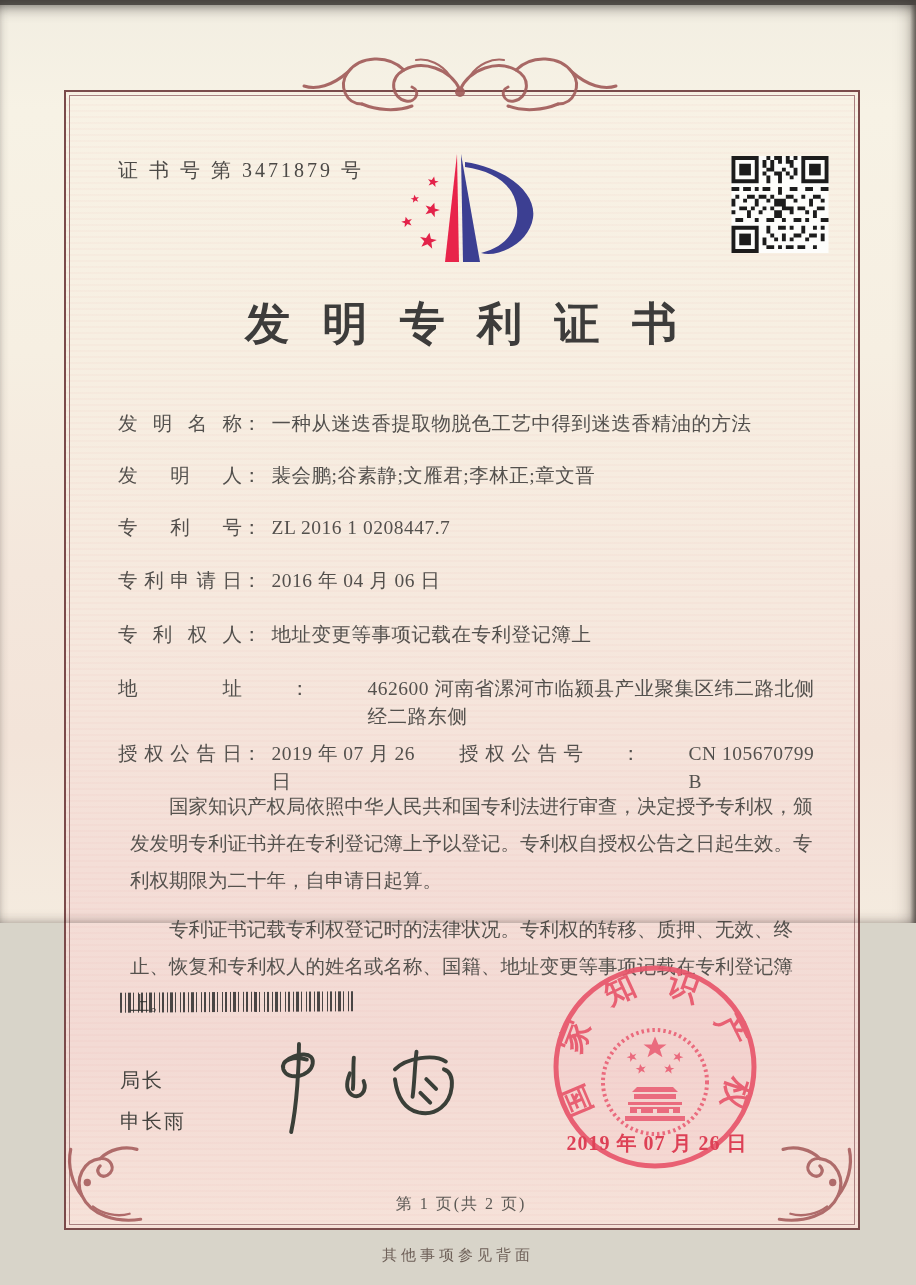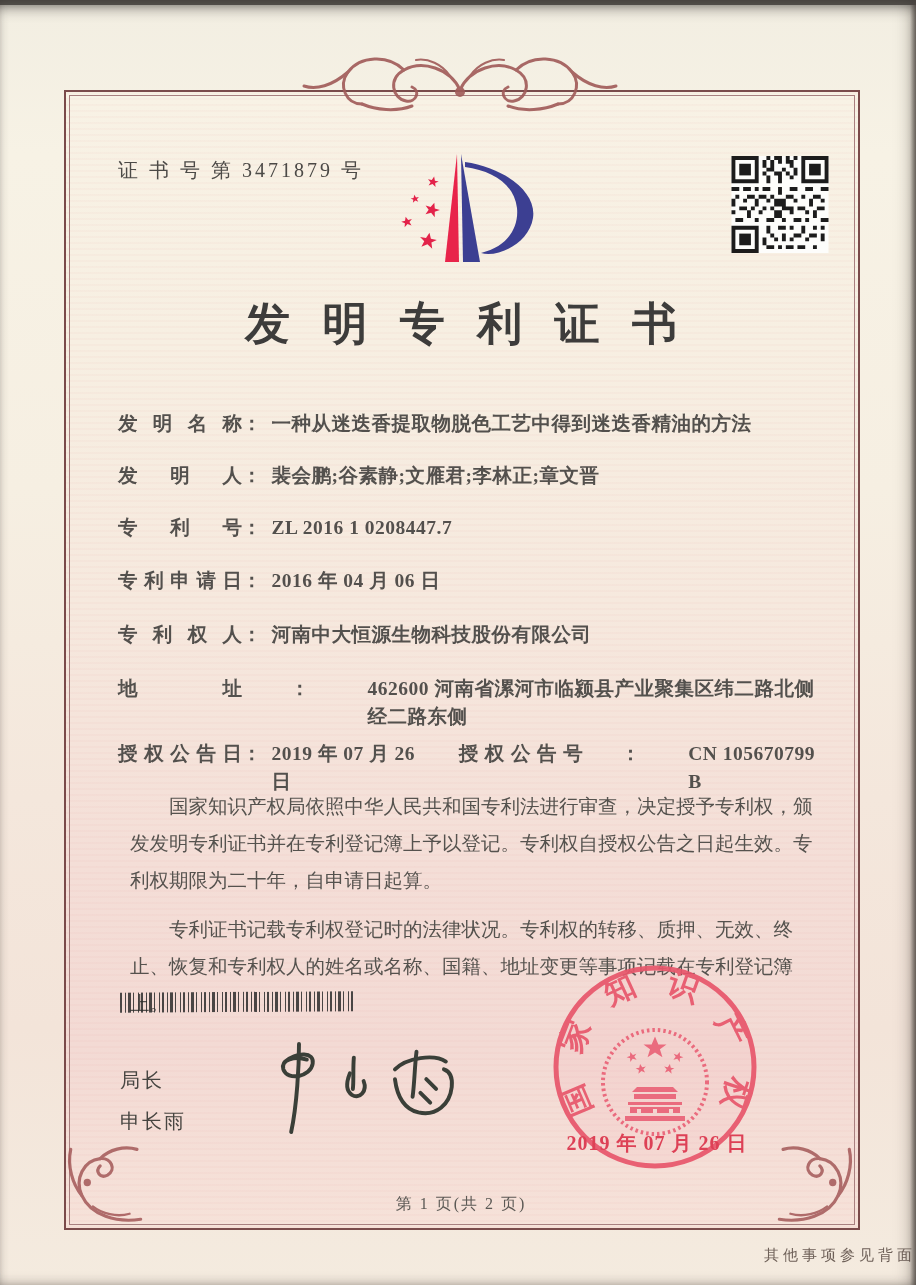--- a/index.html
+++ b/index.html
@@ -1,18 +1,18 @@
 <!DOCTYPE html>
 <html><head>
 <meta charset="utf-8">
 <style>
   html,body{margin:0;padding:0;}
   body{width:916px;height:1285px;overflow:hidden;background:#d8d4c9;
        font-family:"Liberation Serif","DejaVu Serif",serif;}
-  .photo{position:relative;width:916px;height:1285px;
+  .photo{position:relative;width:916px;height:923px;
     background:linear-gradient(180deg,#f2eee2 0%,#f7f2e5 12%,#f6efe2 38%,#f4e7dc 62%,#f3e4d9 80%,#f4ebdf 100%);}
   
   .edges{position:absolute;inset:0;pointer-events:none;z-index:50;
     box-shadow:inset 0 14px 16px -10px rgba(35,32,30,.85),
                inset -14px 0 18px -12px rgba(60,52,48,.6),
                inset 0 -10px 14px -12px rgba(70,60,55,.55),
                inset 6px 0 10px -8px rgba(90,85,80,.25);}
   .edges::before{content:"";position:absolute;top:0;left:0;right:0;height:5px;background:#3d3a36;opacity:.8;}
   .edges::after{content:"";position:absolute;top:0;bottom:0;right:0;width:6px;background:linear-gradient(270deg,#4a443f,rgba(74,68,63,0));opacity:.7;}
 
@@ -29,21 +29,21 @@
 
   .cert-no{position:absolute;left:118px;top:157px;font-size:20px;letter-spacing:3px;color:#4c4a47;z-index:6;}
 
   .logo{position:absolute;left:395px;top:140px;z-index:4;}
   .qr{position:absolute;left:730px;top:156px;z-index:6;}
 
   .title{position:absolute;left:66px;top:294px;width:790px;text-align:center;
     font-size:45px;font-weight:600;color:#3d3c3b;letter-spacing:.72em;text-indent:.72em;z-index:6;}
 
   .fields{position:absolute;left:118px;top:410px;width:710px;z-index:6;color:#53504d;font-size:19.5px;}
-  .frow{position:absolute;left:0;display:flex;align-items:flex-start;line-height:28px;font-weight:bold;}
+  .frow{position:absolute;left:0;display:flex;align-items:flex-start;line-height:28px;}
   .lbl{display:inline-block;width:124px;text-align:justify;text-align-last:justify;white-space:nowrap;flex:none;}
   .colon{flex:none;margin-right:10px;}
   .val{letter-spacing:.5px;}
   .r1{top:0;} .r2{top:52px;} .r3{top:104px;} .r4{top:157px;} .r5{top:211px;} .r6{top:265px;gap:48px;} .r7{top:330px;}
   .addr-val{display:inline-block;max-width:548px;}
   .pair2{margin-left:21px;display:flex;gap:38px;}
 
   .paras{position:absolute;left:118px;top:776px;width:712px;z-index:6;
     font-size:19.5px;line-height:37px;color:#55524e;}
   .paras p{margin:12px;text-indent:2em;}
@@ -56,21 +56,21 @@
 
   .official{position:absolute;left:120px;top:1060px;z-index:6;font-size:20px;color:#474541;line-height:41px;letter-spacing:2px;}
   .signature{position:absolute;left:252px;top:1032px;z-index:7;}
 
   .seal{position:absolute;left:548px;top:960px;z-index:7;opacity:.92;}
   .seal-date{position:absolute;left:552px;top:1130px;width:210px;text-align:center;z-index:8;
     font-size:20px;color:#dd4156;letter-spacing:1px;font-weight:600;}
 
   .page-no{position:absolute;left:66px;top:1194px;width:790px;text-align:center;z-index:6;
     font-size:16px;color:#5c5955;letter-spacing:2px;}
-  .footer-note{position:absolute;left:0;top:1246px;width:916px;text-align:right;z-index:6;
+  .footer-note{position:absolute;left:0;top:1246px;width:916px;text-align:center;z-index:6;
     font-size:15px;color:#6e6058;letter-spacing:4px;}
 </style>
 </head>
 <body>
 
 <div class="photo">
 
   <div class="frame">
     <div class="inner"></div>
   </div>
@@ -172,21 +172,21 @@
       <span class="val">ZL 2016 1 0208447.7</span>
     </div>
     <div class="frow r4">
       <span class="lbl">专利申请日</span>
         <span class="colon">：</span>
       <span class="val">2016 年 04 月 06 日</span>
     </div>
     <div class="frow r5">
       <span class="lbl">专利权人</span>
         <span class="colon">：</span>
-      <span class="val">河南中大恒源生物科技股份有限公司</span>
+      <span class="val">地址变更等事项记载在专利登记簿上</span>
     </div>
     <div class="frow r6">
       <span class="lbl">地址</span>
         <span class="colon">：</span>
       <span class="val addr-val">462600 河南省漯河市临颍县产业聚集区纬二路北侧经二路东侧</span>
     </div>
     <div class="frow r7">
       <span class="lbl">授权公告日</span>
         <span class="colon">：</span>
       <span class="val">2019 年 07 月 26 日</span>

